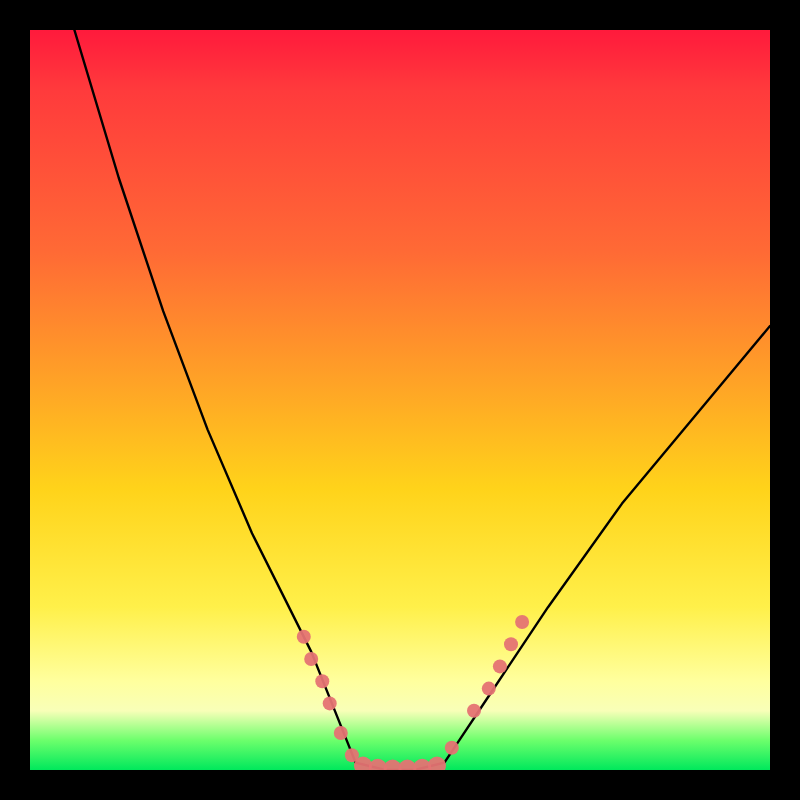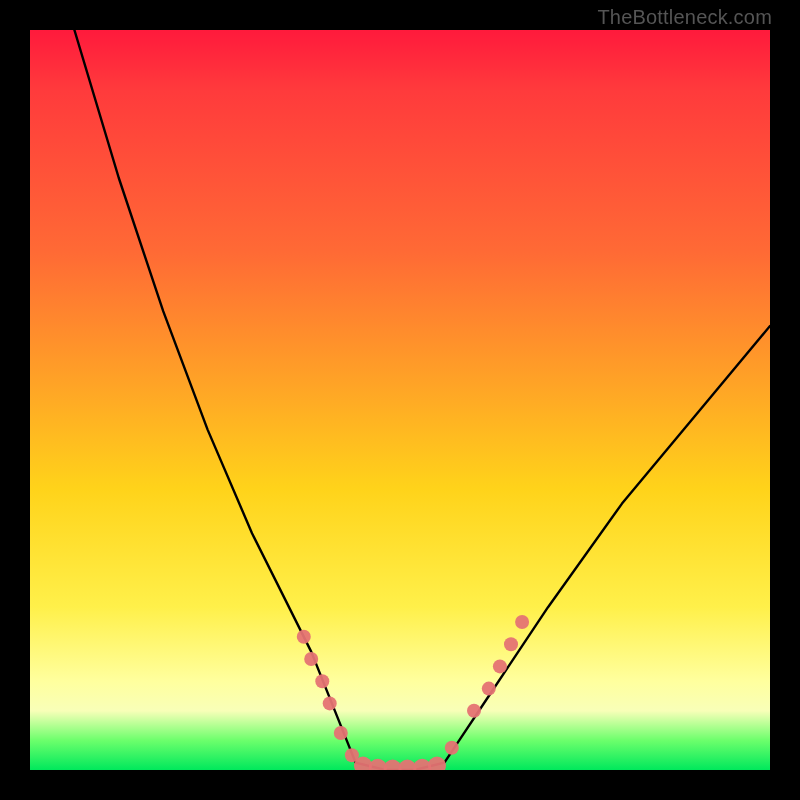--- a/index.html
+++ b/index.html
@@ -62,21 +62,20 @@
   }
   .flatdot {
     fill: #e57373;
     fill-opacity: 0.95;
   }
 </style>
 </head>
 <body>
 
 <div class="frame">
-  <div class="watermark">TheBottleneck.com</div>
   <div class="plot">
     <svg class="curve" viewBox="0 0 740 740" preserveAspectRatio="none">
       <path d="M44.4 0.0 L88.8 148.0 L133.2 281.2 L177.6 399.6 L222.0 503.2 L251.6 562.4 L281.2 621.6 L310.8 695.6 L325.6 732.6 L355.2 740.0 L384.8 740.0 L414.4 732.6 L429.2 710.4 L458.8 666.0 L518.0 577.2 L592.0 473.6 L666.0 384.8 L740.0 296.0" id="curve-path" fill="none" stroke="#000" stroke-width="2.4" stroke-linecap="round" stroke-linejoin="round"></path>
       <g id="markers-left">
           <circle cx="273.8" cy="606.8" r="7" class="dot"></circle>
           <circle cx="281.2" cy="629.0" r="7" class="dot"></circle>
           <circle cx="292.3" cy="651.2" r="7" class="dot"></circle>
           <circle cx="299.7" cy="673.4" r="7" class="dot"></circle>
           <circle cx="310.8" cy="703.0" r="7" class="dot"></circle>
           <circle cx="321.9" cy="725.2" r="7" class="dot"></circle>

